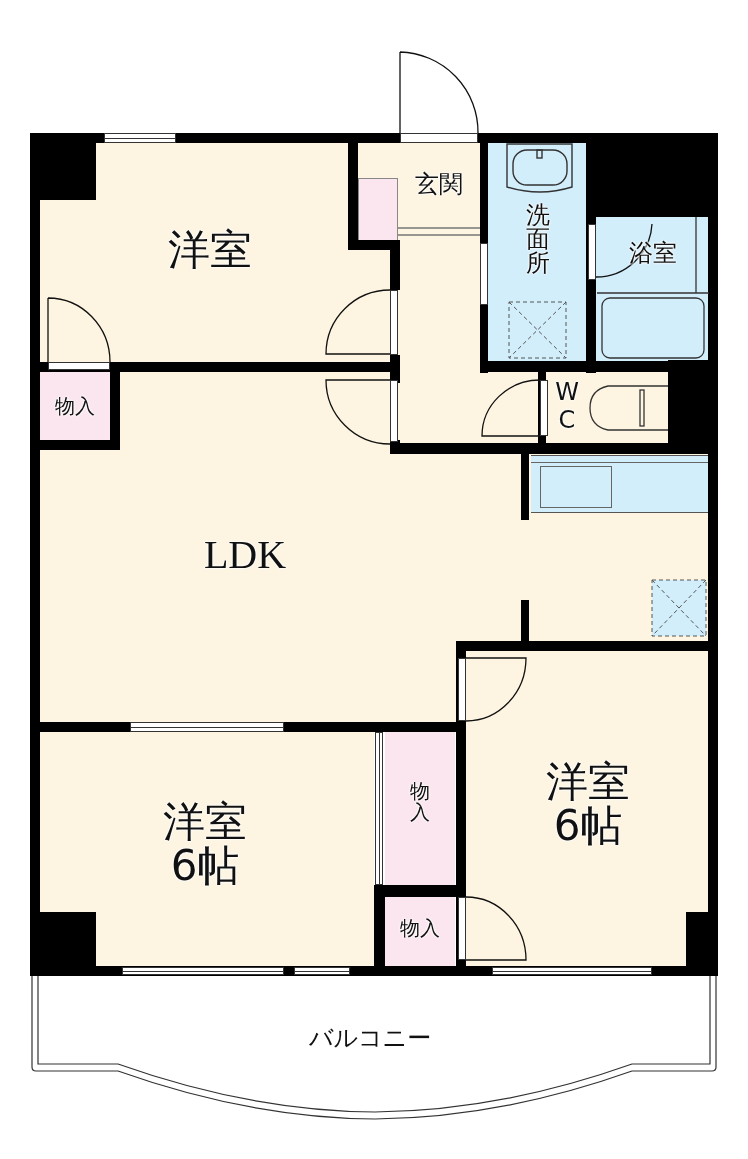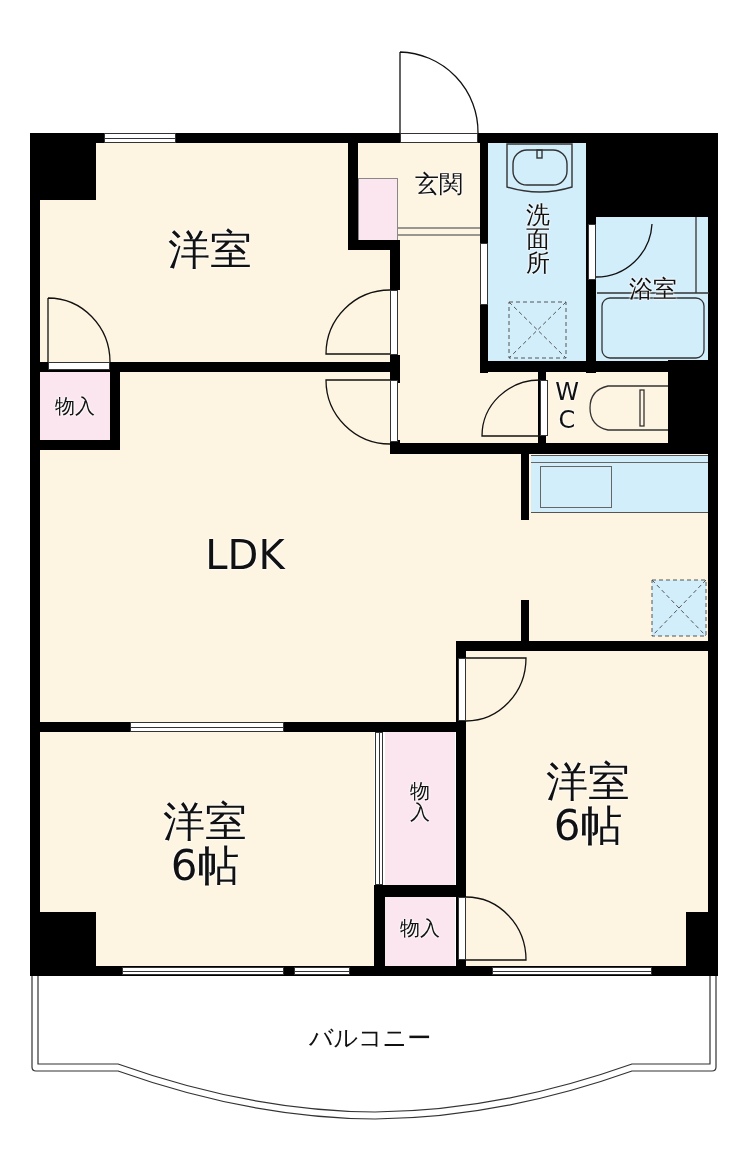--- a/index.html
+++ b/index.html
@@ -145,24 +145,24 @@
     <path d="M32 976 L32 1067 Q32 1071 36 1071 L118 1071 Q250 1118 375 1119 Q500 1118 632 1071 L712 1071 Q716 1071 716 1067 L716 976"></path>
     <path d="M38 976 L38 1064 L118 1064 Q250 1111 375 1112 Q500 1111 632 1064 L710 1064 L710 976"></path>
   </g>
 </svg>
 
 <div class="label lg" style="left:130px;top:228px;width:160px;">洋室</div>
 <div class="label md" style="left:398px;top:172px;width:82px;">玄関</div>
 <div class="label md" style="left:518px;top:203px;width:40px;line-height:1.0;">洗
 面
 所</div>
-<div class="label md" style="left:608px;top:241px;width:90px;margin-top:36px;">浴室</div>
+<div class="label md" style="left:608px;top:241px;width:90px;">浴室</div>
 <div class="label md" style="left:552px;top:378px;width:30px;line-height:1.18;">W
 C</div>
-<div class="label" style="left:180px;top:534px;width:130px;font-size:40px;">LDK</div>
+<div class="label" style="left:180px;top:534px;width:130px;font-size:40px;font-family:Liberation Serif, serif;">LDK</div>
 <div class="label sm" style="left:40px;top:396px;width:70px;">物入</div>
 <div class="label lg" style="left:125px;top:800px;width:160px;">洋室
 6帖</div>
 <div class="label sm" style="left:400px;top:781px;width:40px;">物
 入</div>
 <div class="label sm" style="left:385px;top:918px;width:70px;">物入</div>
 <div class="label lg" style="left:508px;top:760px;width:160px;">洋室
 6帖</div>
 <div class="label md" style="left:270px;top:1026px;width:200px;">バルコニー</div>
 

